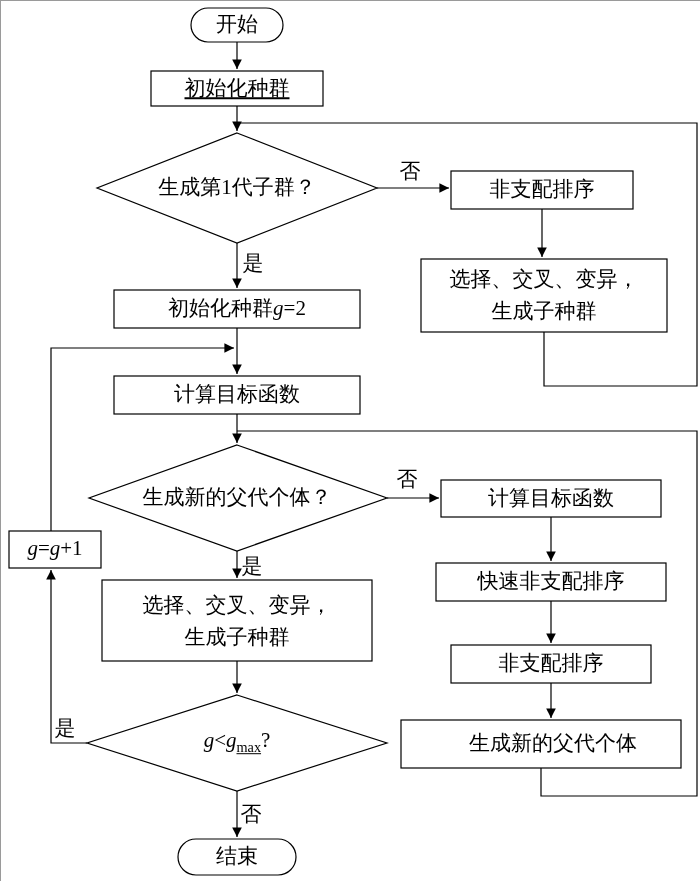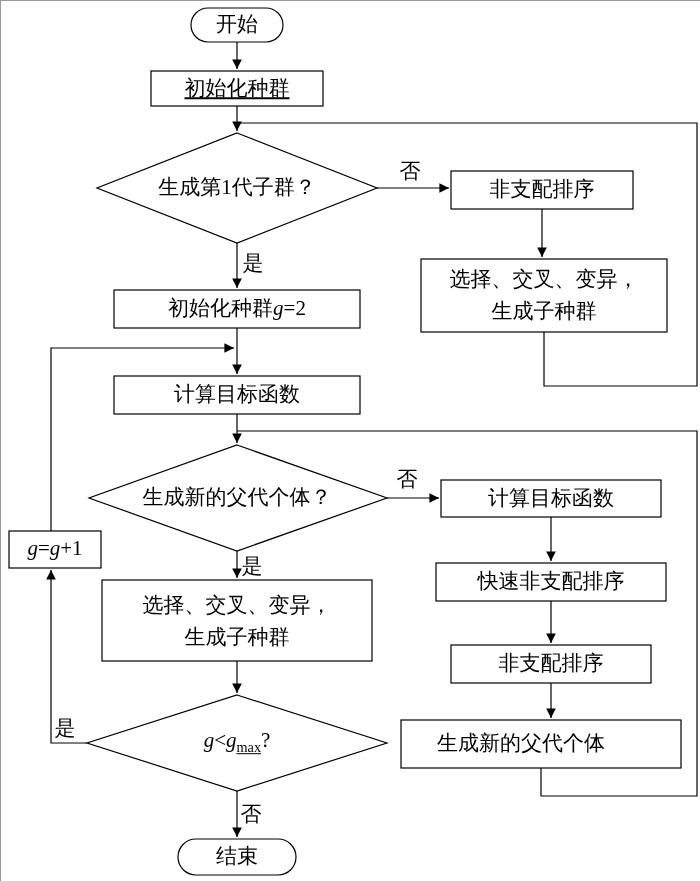--- a/index.html
+++ b/index.html
@@ -95,21 +95,21 @@
 
   <div class="label" style="left:236px; top:308px;">
     <span>初始化种群</span><span class="it">g</span><span>=2</span>
   </div>
 
   <div class="label" style="left:236px; top:394px;">计算目标函数</div>
   <div class="label" style="left:236px; top:497px;">生成新的父代个体？</div>
   <div class="label" style="left:550px; top:498px;">计算目标函数</div>
   <div class="label" style="left:550px; top:581px;">快速非支配排序</div>
   <div class="label" style="left:550px; top:663px;">非支配排序</div>
-  <div class="label" style="left:520px; top:743px;">生成新的父代个体</div>
+  <div class="label" style="left:552px; top:743px;">生成新的父代个体</div>
 
   <div class="label" style="left:236px; top:620px;">
     <div>选择、交叉、变异，</div>
     <div>生成子种群</div>
   </div>
 
   <div class="label" style="left:236px; top:741px;">
     <span class="it">g</span><span>&lt;</span><span class="it">g</span><sub class="mx">max</sub><span>?</span>
   </div>
 

